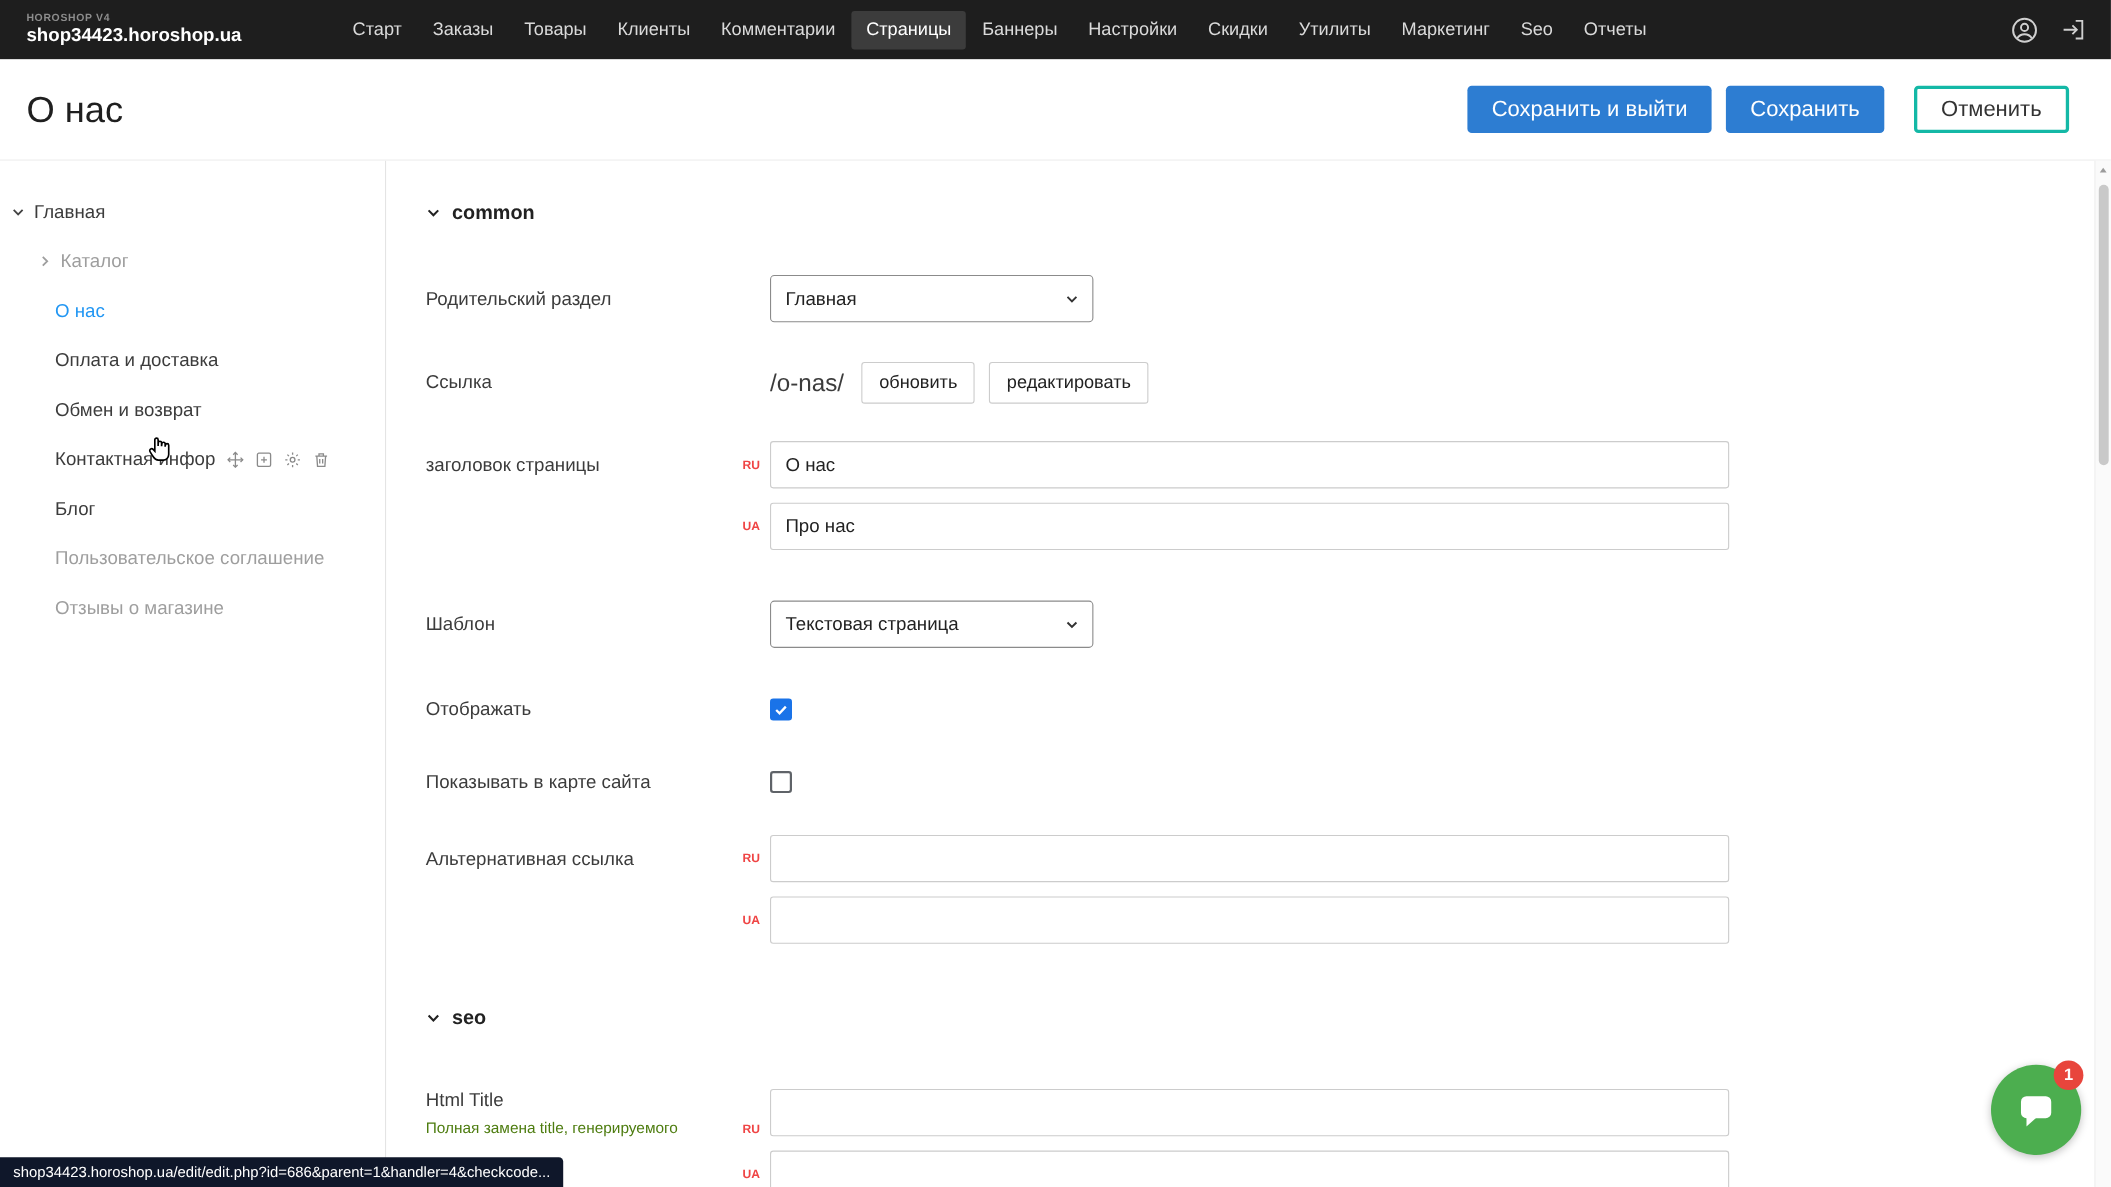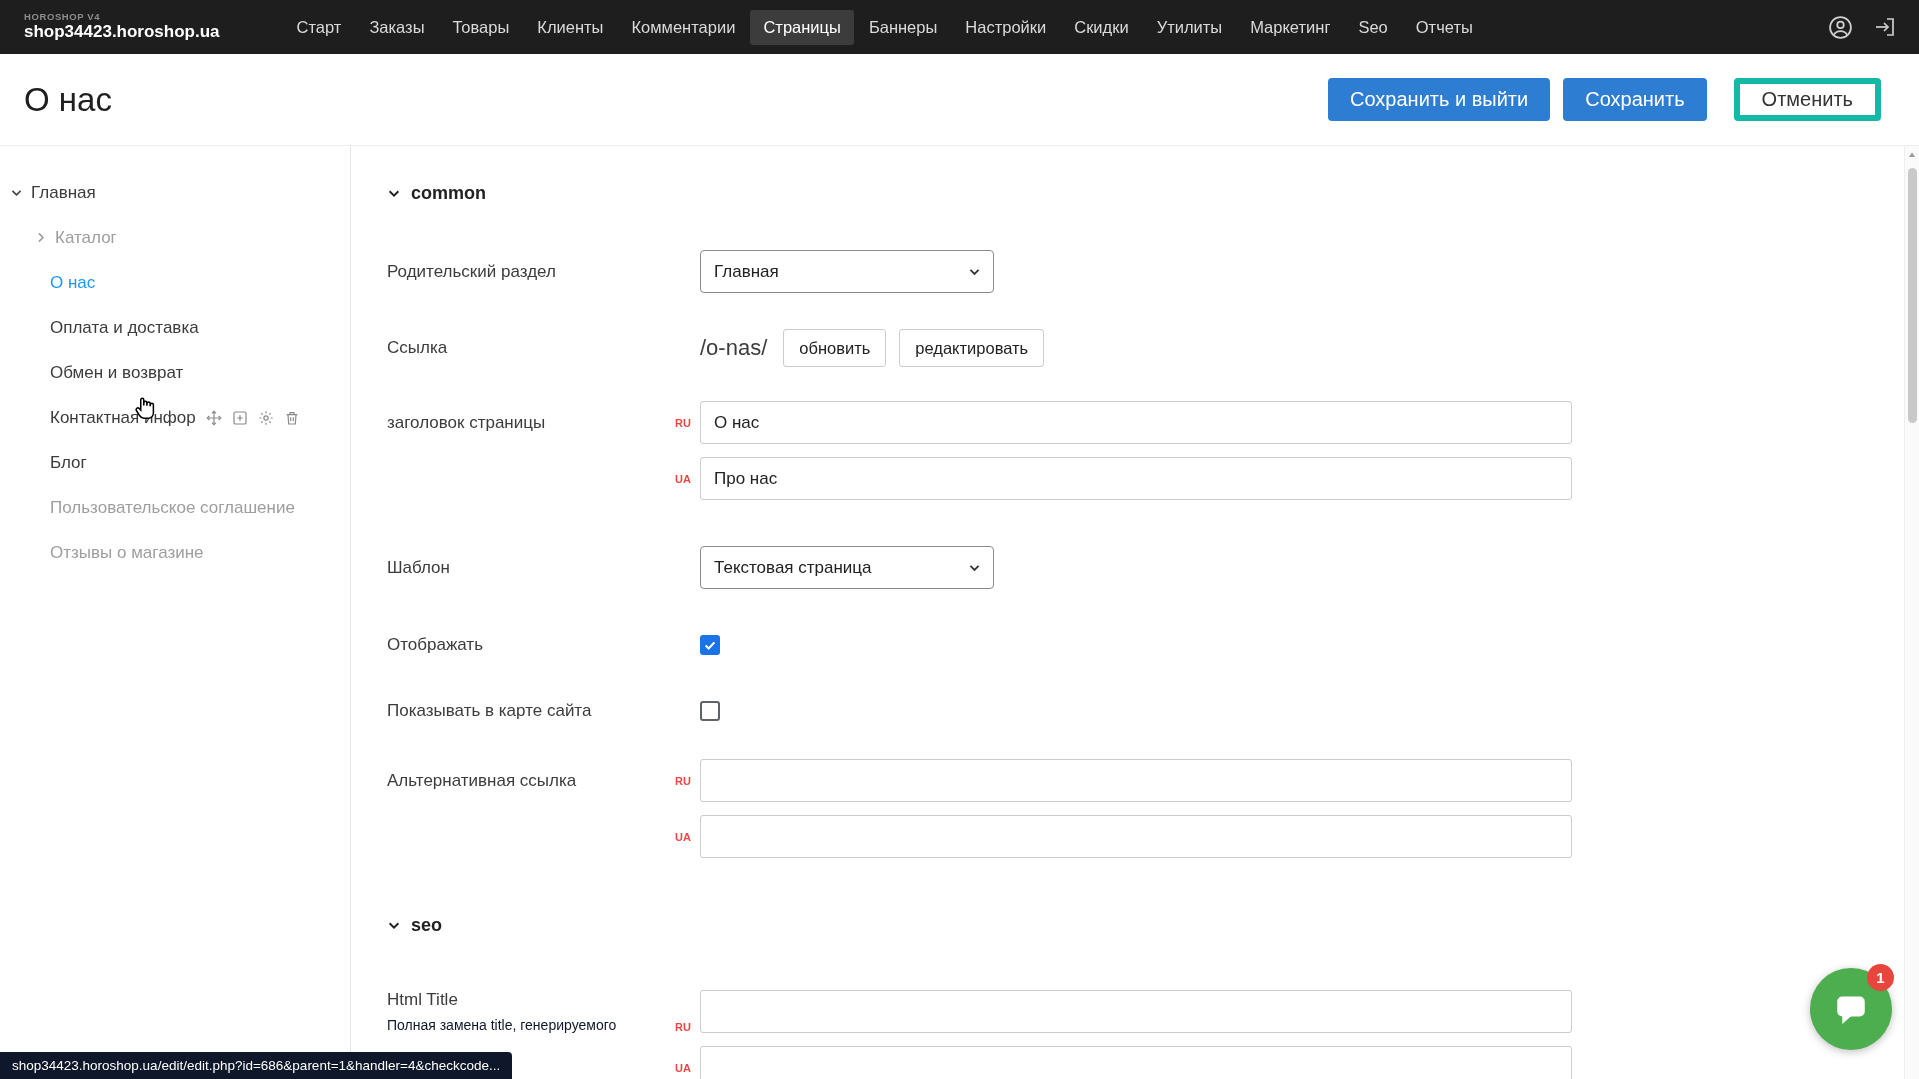--- a/index.html
+++ b/index.html
@@ -4,35 +4,35 @@
 <style>
   * { box-sizing: border-box; }
   html,body { margin:0; padding:0; }
   body {
     width:1919px; height:1079px; overflow:hidden; position:relative;
     background:#fff; color:#333;
     font-family:"Liberation Sans","DejaVu Sans",sans-serif;
   }
   
   .topbar { height:54px; background:#1e1e1e; display:flex; align-items:center; padding:0 22px 0 24px; }
-  .brand { margin-right:64px; cursor:pointer; line-height:1.1; }
+  .brand { margin-right:88px; cursor:pointer; line-height:1.1; }
   .brand-small { font-size:9.5px; font-weight:700; letter-spacing:.6px; color:#8d8d8d; }
   .brand-main { font-size:17px; font-weight:700; color:#fff; }
   .menu { display:flex; align-items:center; gap:2px; flex:1; }
   .menu-item { color:#dadada; font-size:16.5px; padding:8px 13px; border-radius:3px; cursor:pointer; white-space:nowrap; }
   .menu-item.active { background:#3c3c3c; color:#fff; }
   .topbar-icons { display:flex; align-items:center; gap:20px; color:#cfcfcf; }
   .topbar-icons svg { display:block; cursor:pointer; }
   
   .page-header { height:92px; display:flex; align-items:center; padding:0 38px 0 24px; border-bottom:1px solid #ededed; background:#fff; }
   .page-title { font-size:33px; font-weight:400; color:#1f1f1f; margin:0; }
   .header-actions { margin-left:auto; display:flex; align-items:center; gap:13px; }
   .btn { height:43px; padding:0 22px; font-size:20px; border-radius:4px; border:none; cursor:pointer; font-family:inherit; }
   .btn-primary { background:#2d7dd2; color:#fff; }
-  .btn-outline { background:#fff; color:#333; border:6px solid #14b8a6; margin-left:14px; }
+  .btn-outline { background:#fff; color:#333; border:3px solid #14b8a6; margin-left:14px; }
   
   .main { display:flex; height:933px; overflow:hidden; }
   
   .sidebar { width:351px; flex:0 0 351px; border-right:1px solid #e4e4e4; padding-top:24px; }
   .tree-item { display:flex; align-items:center; height:45px; font-size:17px; color:#3c3c3c; cursor:pointer; white-space:nowrap; }
   .tree-item .chev { margin-right:8px; flex:0 0 auto; }
   .lvl0 { padding-left:10px; }
   .lvl0-child-chev { padding-left:34px; }
   .lvl1 { padding-left:50px; }
   .muted { color:#9e9e9e; }
@@ -47,21 +47,21 @@
   .form-row { display:flex; align-items:center; }
   .f-label { width:273px; flex:0 0 273px; font-size:17px; color:#3c3c3c; }
   .f-lang { width:40px; flex:0 0 40px; text-align:right; padding-right:9px; font-size:11px; font-weight:700; color:#ef4444; }
   .input { width:872px; height:43px; border:1px solid #ccc; border-radius:3px; font-size:17px; padding:0 13px; color:#222; font-family:inherit; background:#fff; }
   .select { width:294px; height:43px; border:1px solid #8b8b8b; border-radius:4px; background:#fff; display:flex; align-items:center; justify-content:space-between; padding:0 12px 0 13px; font-size:17px; color:#222; cursor:pointer; }
   .link-path { font-size:22px; color:#3c3c3c; margin-right:16px; }
   .small-btn { height:38px; padding:0 15px; background:#fff; border:1px solid #ccc; border-radius:3px; font-size:16.5px; color:#222; cursor:pointer; margin-right:13px; font-family:inherit; }
   .checkbox { width:20px; height:20px; border-radius:3px; display:flex; align-items:center; justify-content:center; cursor:pointer; }
   .checkbox.checked { background:#1a73e8; }
   .checkbox.unchecked { background:#fff; border:2px solid #5f6368; }
-  .hint { display:block; font-size:14px; color:#0f172a; margin-top:7px; white-space:nowrap; }
+  .hint { display:block; font-size:14px; color:#4d7c0f; margin-top:7px; white-space:nowrap; }
   .row-top { align-items:flex-start; }
   .row-top .f-label { padding-top:10px; }
   .row-top .f-lang { padding-top:15px; }
   
   .mt46 { margin-top:46px; } .mt44 { margin-top:44px;align-items:flex-end; } .mt38 { margin-top:38px; }
   .mt36 { margin-top:36px; } .mt34 { margin-top:34px; } .mt13 { margin-top:13px; }
   
   .scrollbar { position:absolute; top:146px; right:0; width:15px; height:933px; background:#fafafa; border-left:1px solid #eee; }
   .scroll-up { position:absolute; top:4px; left:2px; color:#9b9b9b; cursor:pointer; }
   .scroll-thumb { position:absolute; top:22px; left:3px; width:9px; height:255px; background:#c9c9c9; border-radius:5px; cursor:pointer; }

